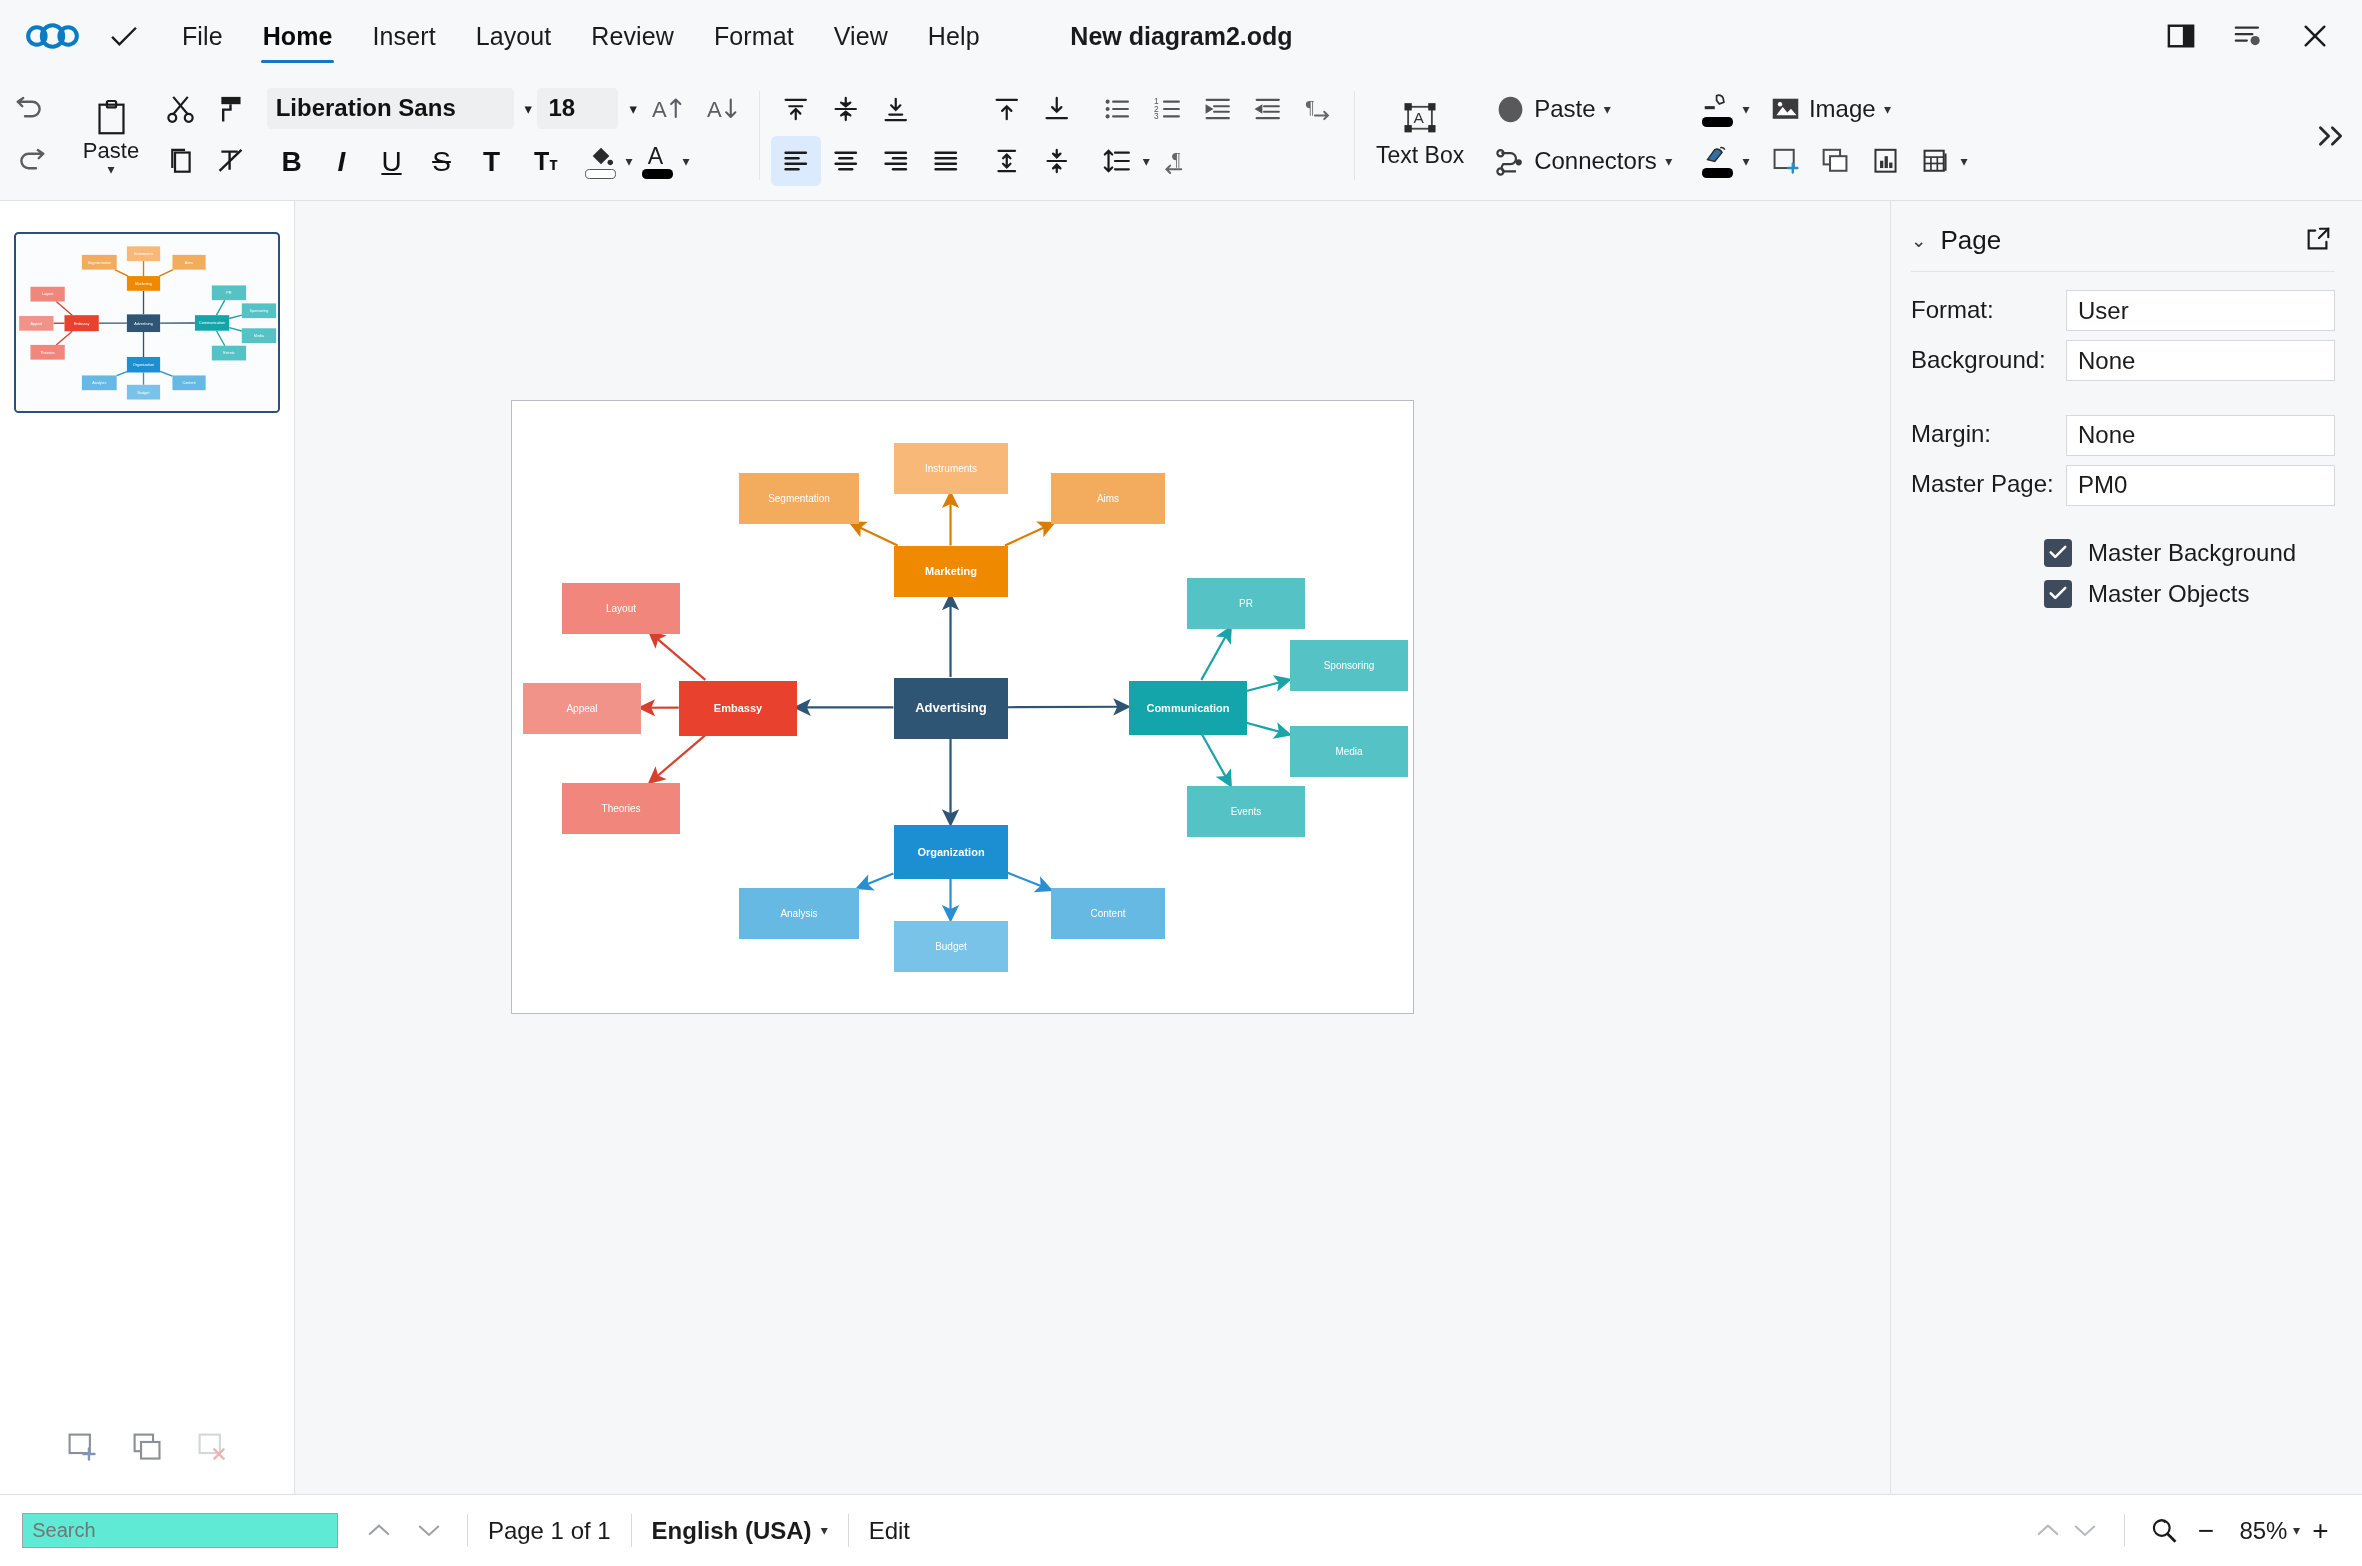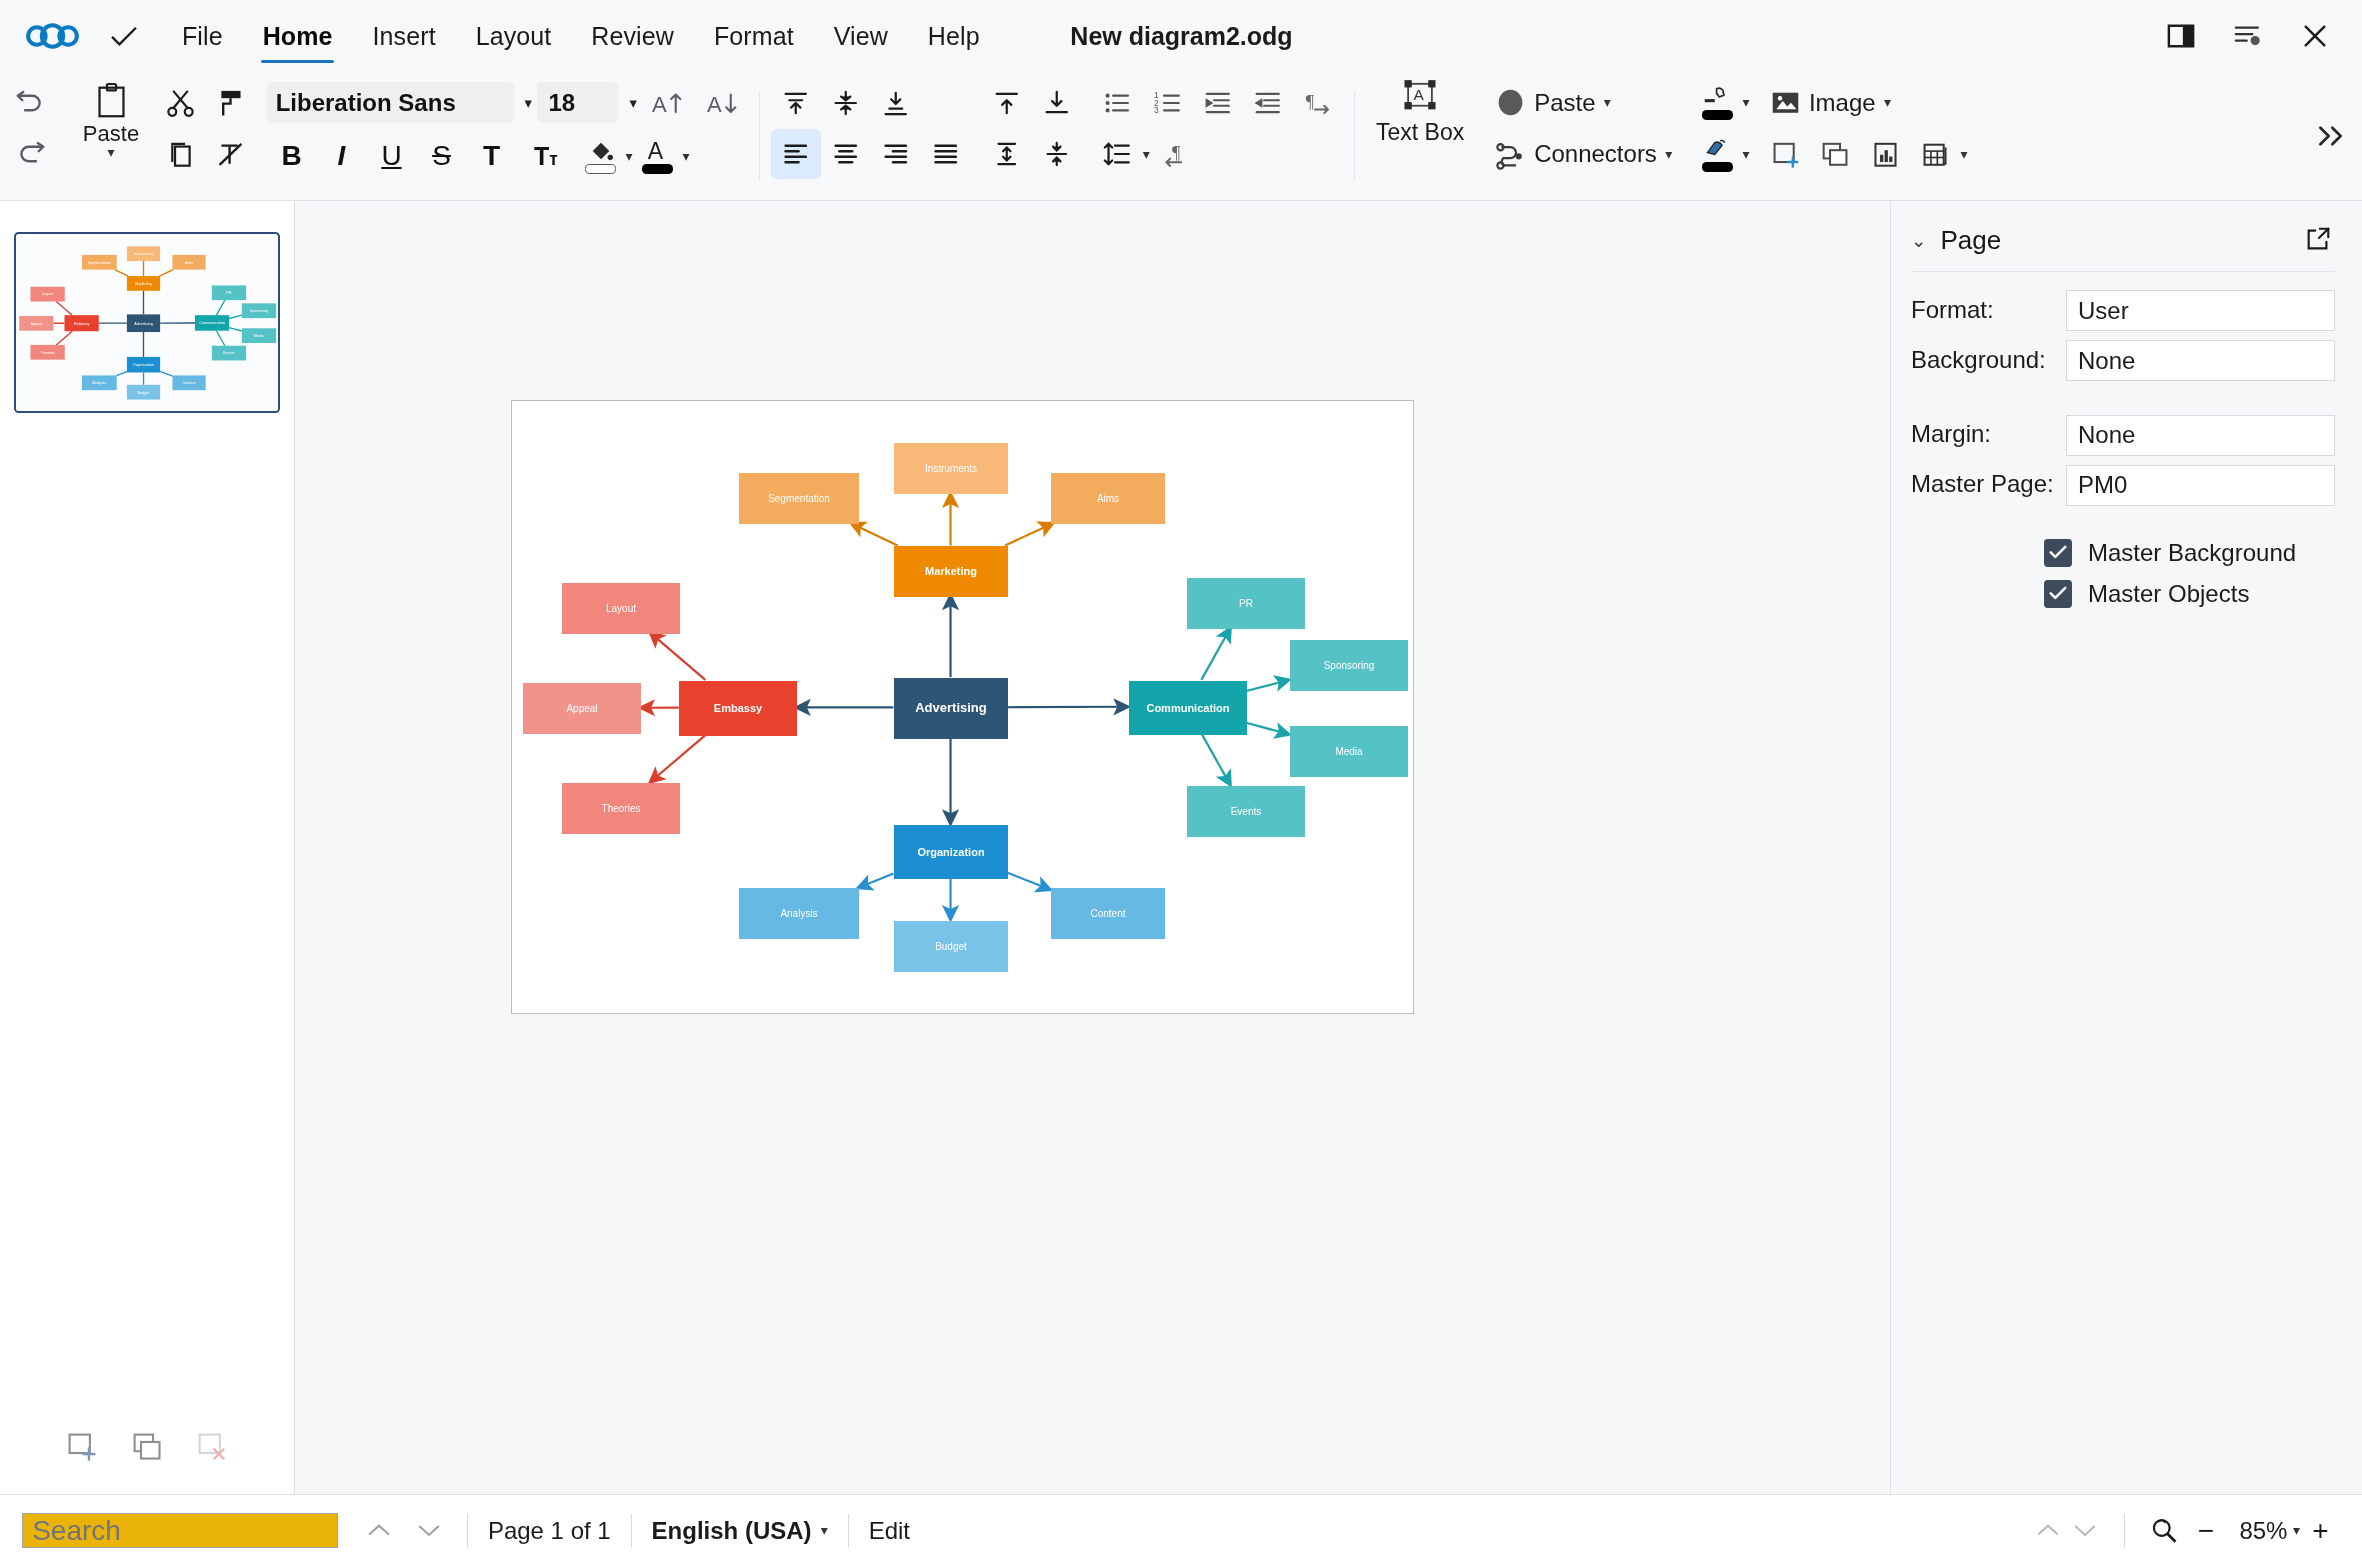--- a/index.html
+++ b/index.html
@@ -34,21 +34,21 @@
   }
   .win-actions { margin-left: auto; display: flex; align-items: center; gap: 26px; margin-right: 28px; }
   .win-btn { width: 41px; height: 41px; display:flex;align-items:center;justify-content:center; }
 
   
   .ribbon {
     flex: 0 0 129px; height: 129px; background: #f7f8f9;
     border-bottom: 0.9px solid #dfe1e4;
     display: flex; align-items: stretch; padding: 5.5px 0 7.4px 0; position: relative;
   }
-  .rb-group { display: flex; align-items: flex-start; padding: 0 5.5px; }
+  .rb-group { display: flex; align-items: center; padding: 0 5.5px; }
   .rb-sep { width: 0.9px; background: #e3e5e8; margin: 13px 5.5px; }
   .rb-col { display: flex; flex-direction: column; justify-content: center; gap: 1.8px; }
   .icon-btn {
     width: 50px; height: 50px; display: flex; align-items: center; justify-content: center;
     border-radius: 5.5px; cursor: default;
   }
   .icon-btn.wide { width: 59px; }
   .icon-btn.active { background: #dbeafc; }
   .paste-btn {
     width: 89px; display:flex; flex-direction:column; align-items:center; justify-content:center;
@@ -143,22 +143,22 @@
   }
   .cbox svg { display: block; }
   .sb-check-label { font-size: 24px; color: #1b1b1b; }
 
   
   .statusbar {
     flex: 0 0 72px; height: 72px; background: #ffffff; border-top: 0.9px solid #dfe1e4;
     display: flex; align-items: center; padding: 0 22px; gap: 0;
   }
   .search-box {
-    width: 316px; height: 35px; border: 0.9px solid #9fa3a8; background: #eab308;
-    display: flex; align-items: center; padding: 0 9.2px; font-size: 28px; color: #5b5f64;
+    width: 316px; height: 35px; border: 0.9px solid #9fa3a8; background: #5eead4;
+    display: flex; align-items: center; padding: 0 9.2px; font-size: 20px; color: #5b5f64;
   }
   .sb-nav { display: flex; align-items: center; gap: 13px; margin-left: 22px; }
   .nav-chev { width: 37px; height: 37px; display:flex;align-items:center;justify-content:center; color:#9ca0a5; font-size: 24px; }
   .st-sep { width: 0.9px; height: 33px; background: #d7d9dc; margin: 0 20px; }
   .st-text { font-size: 24px; color: #1b1b1b; }
   .st-text.bold { font-weight: 700; }
   .st-right { margin-left: auto; display: flex; align-items: center; gap: 0; }
   .zoom-val { font-size: 24px; font-weight: 400; color: #1b1b1b; margin: 0 5.5px 0 13px; }
   .zbtn { width: 41px; height: 41px; display:flex;align-items:center;justify-content:center; font-size: 28px; color:#1b1b1b; }
 </style>

